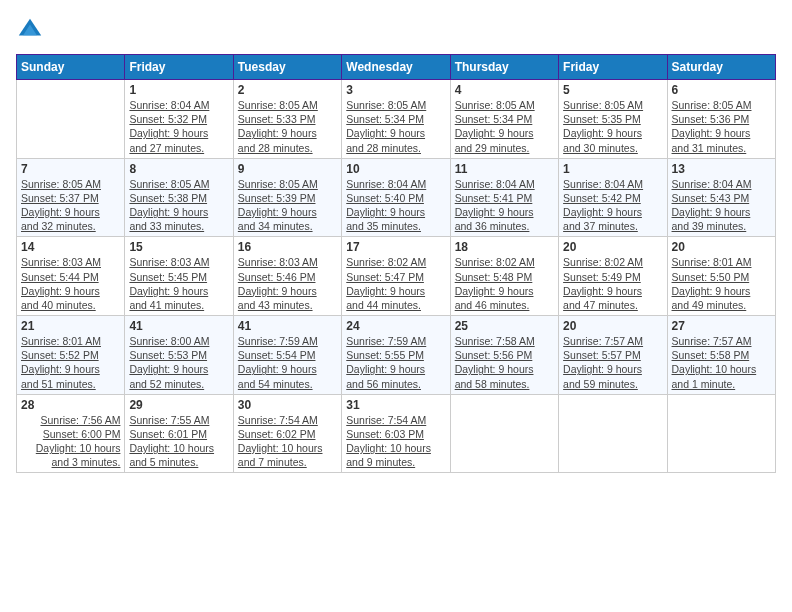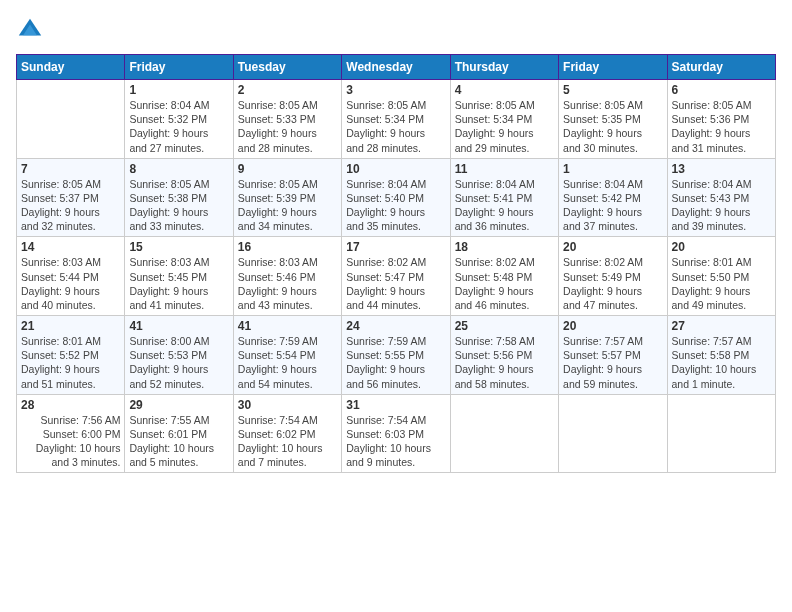--- a/index.html
+++ b/index.html
@@ -81,20 +81,21 @@
       font-weight: bold;
       font-size: 12px;
       color: #333;
       display: block;
       margin-bottom: 1px;
     }
     .day-detail {
       color: #444;
       font-size: 10.5px;
       line-height: 1.35;
+      text-decoration: underline;
     }
     .empty-cell {
       background: #fff !important;
     }
   </style>
 </head>
 <body>
 
 <div class="page">
   <div class="header">

